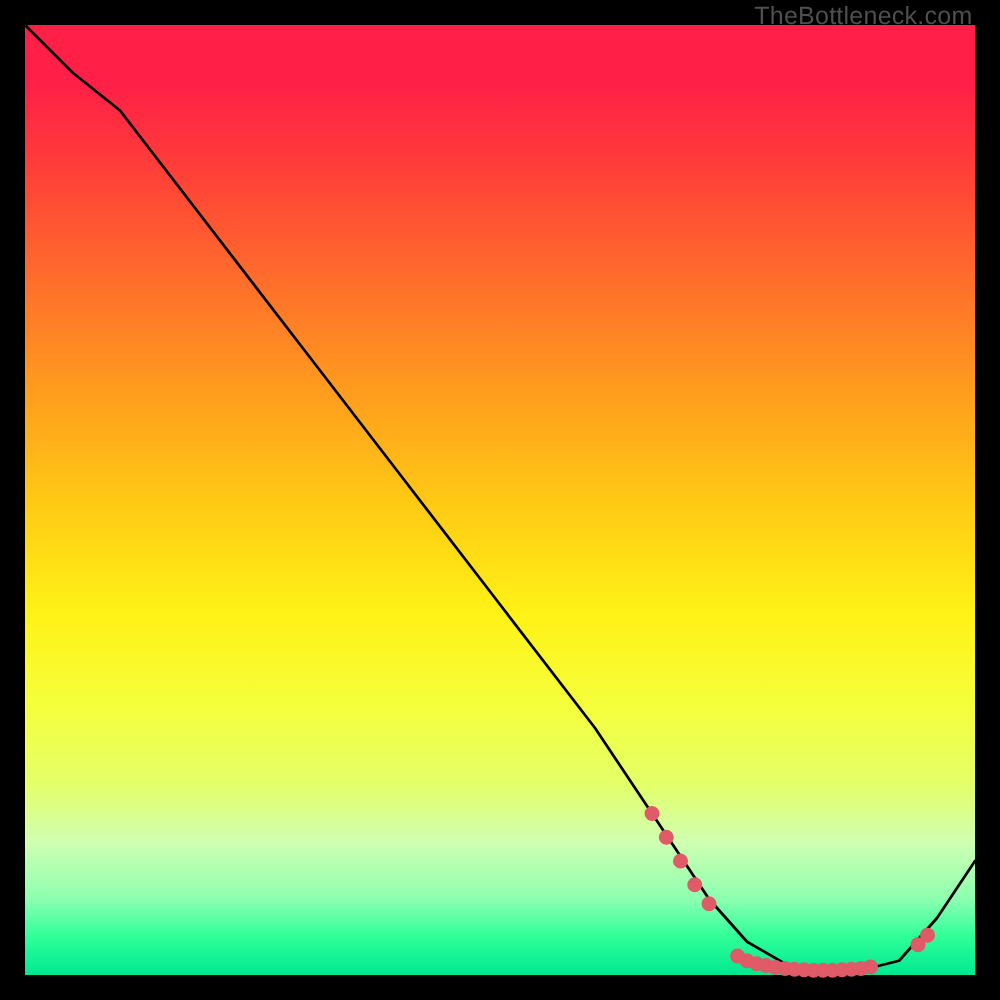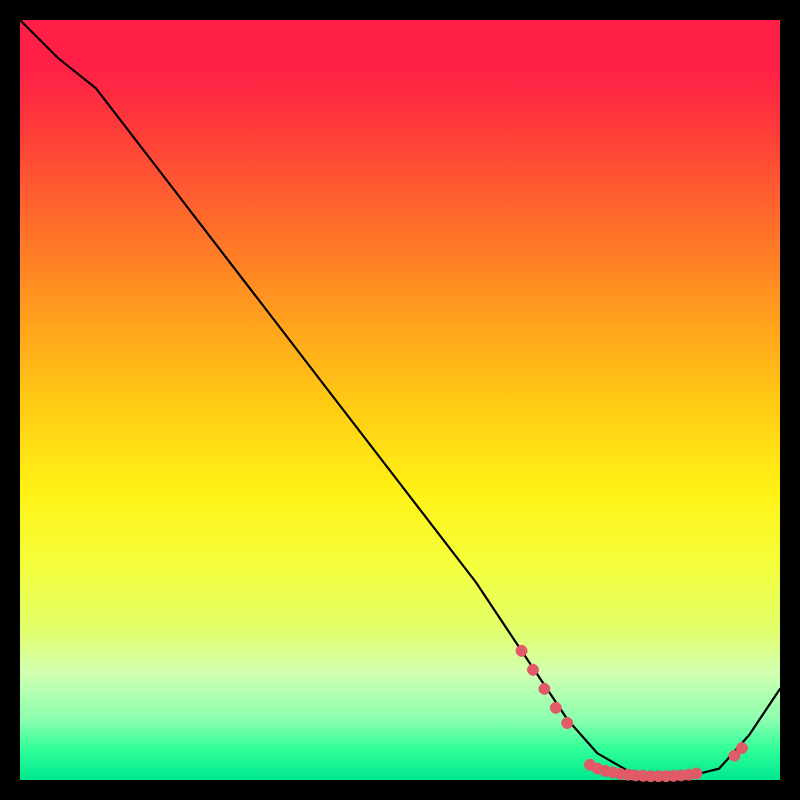--- a/index.html
+++ b/index.html
@@ -66,20 +66,21 @@
   }
   .marker {
     fill: #e05a67;
     stroke: #e05a67;
   }
 </style>
 </head>
 <body>
 
 <div class="frame">
+  <div class="attribution">TheBottleneck.com</div>
 
   <div class="plot">
     <svg class="overlay" viewBox="0 0 760 760">
       <path id="curve-path" class="curve" d="M0.0 0.0 L38.0 38.0 L76.0 68.4 L152.0 167.2 L228.0 266.0 L304.0 364.8 L380.0 463.6 L456.0 562.4 L516.8 653.6 L547.2 699.2 L577.6 733.4 L608.0 750.9 L638.4 756.2 L668.8 756.2 L699.2 748.6 L729.6 714.4 L760.0 668.8"></path>
       <g id="markers">
           <circle cx="501.6" cy="630.8" r="5.5" class="marker"></circle>
           <circle cx="513.0" cy="649.8" r="5.5" class="marker"></circle>
           <circle cx="524.4" cy="668.8" r="5.5" class="marker"></circle>
           <circle cx="535.8" cy="687.8" r="5.5" class="marker"></circle>
           <circle cx="547.2" cy="703.0" r="5.5" class="marker"></circle>

